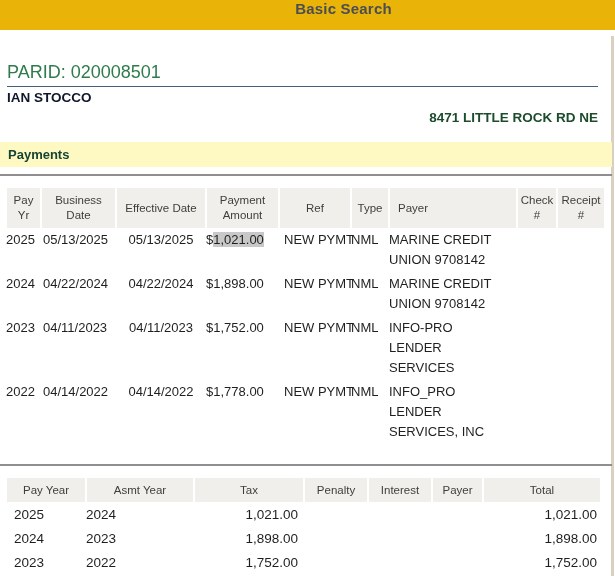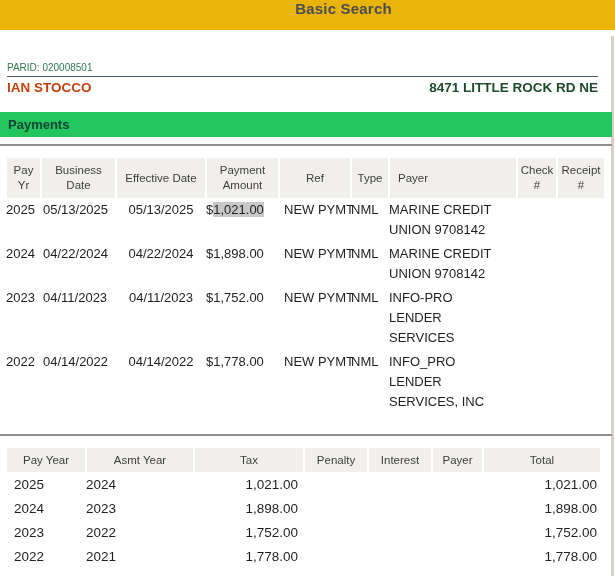--- a/index.html
+++ b/index.html
@@ -13,31 +13,31 @@
     display:flex;align-items:flex-start;justify-content:center;padding-left:36px;
   }
   .title-bar .title{
     font-size:15px;font-weight:bold;color:#4a4e54;letter-spacing:.2px;
   }
   .right-border{
     position:absolute;top:36px;bottom:0;right:1px;width:3px;background:#d9d0c0;
   }
   .content{position:absolute;left:0;top:30px;width:612px;}
   .parid-line{
-    margin:32px 0 0 7px;font-size:10px;color:#2f7b4c;
+    margin:32px 0 0 7px;font-size:18px;color:#2f7b4c;
     padding-bottom:3px;width:591px;border-bottom:1px solid #44617c;
   }
   .owner-row{
     display:flex;justify-content:space-between;align-items:flex-start;
     margin:3px 0 0 7px;width:591px;font-size:13.5px;font-weight:bold;
   }
-  .owner-row .owner{color:#c2410c;}
-  .owner-row .address{color:#1c4c2c;}
+  .owner-row .owner{color:#0f172a;}
+  .owner-row .address{color:#1c4c2c;margin-top:20px;}
   .section-bar{
-    margin-top:17px;width:612px;height:25px;background:#22c55e;
+    margin-top:17px;width:612px;height:25px;background:#fef9c3;
     display:flex;align-items:center;
   }
   .section-bar span{
     margin-left:8px;font-size:13px;font-weight:bold;color:#164434;
   }
   .section-rule{
     margin-top:7px;width:612px;height:2px;background:#8f8f8f;
   }
   table{border-collapse:collapse;table-layout:fixed;margin-left:5px;margin-top:12px;}
   th{

